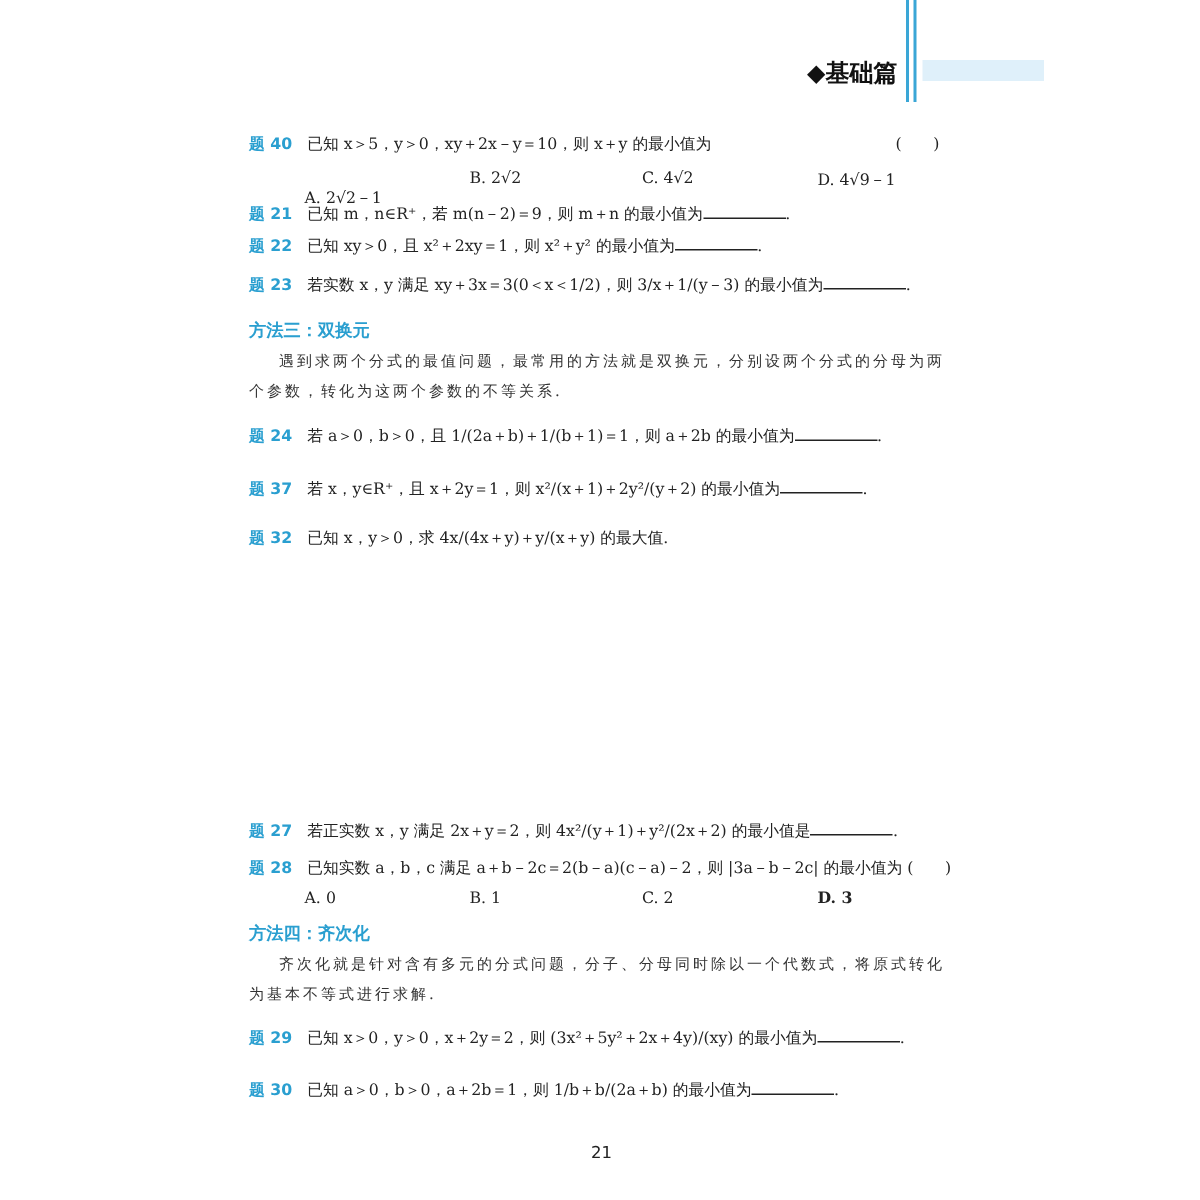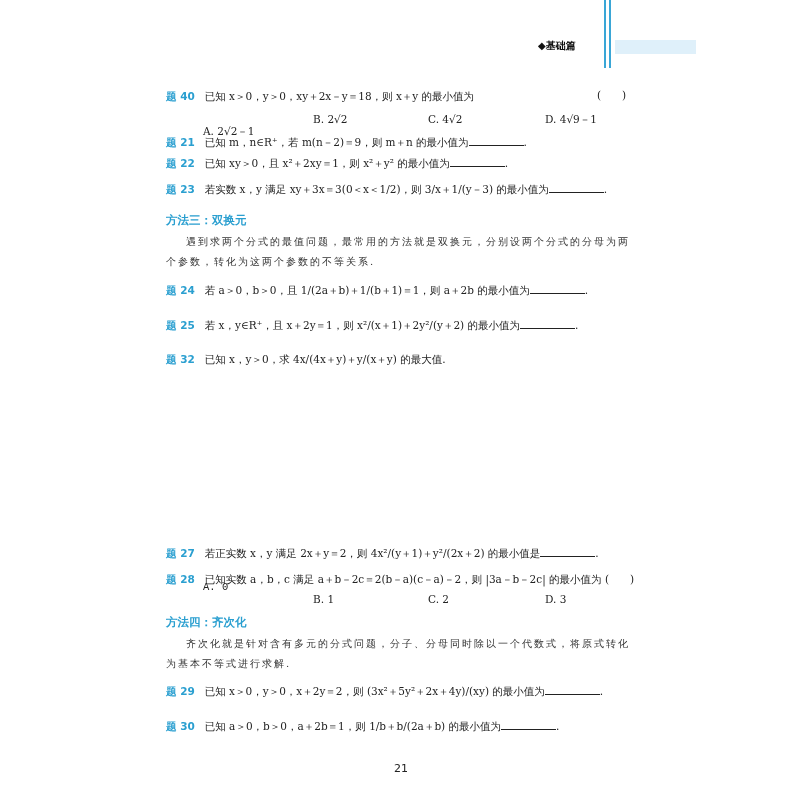--- a/index.html
+++ b/index.html
@@ -1,19 +1,19 @@
 <!DOCTYPE html>
 <html><head>
 <meta charset="utf-8">
 <style>
   html, body { margin:0; padding:0; background:#ffffff; }
   body { width:800px; height:800px; position:relative; overflow:hidden;
          font-family:"DejaVu Serif","Liberation Serif",serif; color:#222; }
   .vbar { position:absolute; top:0; height:68px; width:2px; background:#3aa6d6; }
-  .hdr-label { position:absolute; left:538px; top:39px; font-size:10px; color:#111;
+  .hdr-label { position:absolute; left:538px; top:39px; font-size:16px; color:#111;
                font-family:"DejaVu Sans","Liberation Sans",sans-serif; font-weight:bold; }
   .hdr-band { position:absolute; left:615px; top:40px; width:81px; height:14px; background:#dff0fa; }
   .line { position:absolute; left:166px; font-size:10.5px; white-space:nowrap; line-height:14px; }
   .qn { color:#2a9fd0; font-weight:bold; margin-right:10px;
         font-family:"DejaVu Sans","Liberation Sans",sans-serif; }
   .opt { position:absolute; font-size:10.5px; white-space:nowrap; }
   .sect { position:absolute; left:166px; font-size:11.5px; font-weight:bold; color:#2a9fd0;
           font-family:"DejaVu Sans","Liberation Sans",sans-serif; }
   .para { position:absolute; left:166px; width:470px; font-size:10px; line-height:20px;
           letter-spacing:2px; text-indent:2em; color:#333; }
@@ -24,21 +24,21 @@
 </style>
 </head>
 <body>
 
 <div class="vbar" style="left:604px;"></div>
 <div class="vbar" style="left:609px;"></div>
 <div class="hdr-label">◆基础篇</div>
 <div class="hdr-band"></div>
 
 <div class="line" style="top:89px;">
-  <span class="qn">题 40</span><span>已知 x＞0，y＞0，xy＋2x－y＝18，则 x＋y 的最小值为</span>
+  <span class="qn">题 40</span><span>已知 x＞5，y＞0，xy＋2x－y＝10，则 x＋y 的最小值为</span>
 </div>
 <div class="paren" style="left:597px;top:89px;">(　　)</div>
 <div class="opt" style="left:203px;top:113px;margin-top:12px;">A. 2√2－1</div>
 <div class="opt" style="left:313px;top:113px;">B. 2√2</div>
 <div class="opt" style="left:428px;top:113px;">C. 4√2</div>
 <div class="opt" style="left:545px;top:113px;">D. 4√9－1</div>
 
 <div class="line" style="top:135px;">
   <span class="qn">题 21</span><span>已知 m，n∈R⁺，若 m(n－2)＝9，则 m＋n 的最小值为</span><span class="blank"></span><span>.</span>
 </div>
@@ -52,38 +52,38 @@
 </div>
 
 <div class="sect" style="top:213px;">方法三：双换元</div>
 <div class="para" style="top:232px;">遇到求两个分式的最值问题，最常用的方法就是双换元，分别设两个分式的分母为两个参数，转化为这两个参数的不等关系.</div>
 
 <div class="line" style="top:283px;">
   <span class="qn">题 24</span><span>若 a＞0，b＞0，且 1/(2a＋b)＋1/(b＋1)＝1，则 a＋2b 的最小值为</span><span class="blank"></span><span>.</span>
 </div>
 
 <div class="line" style="top:318px;">
-  <span class="qn">题 25</span><span>若 x，y∈R⁺，且 x＋2y＝1，则 x²/(x＋1)＋2y²/(y＋2) 的最小值为</span><span class="blank"></span><span>.</span>
+  <span class="qn">题 37</span><span>若 x，y∈R⁺，且 x＋2y＝1，则 x²/(x＋1)＋2y²/(y＋2) 的最小值为</span><span class="blank"></span><span>.</span>
 </div>
 
 <div class="line" style="top:352px;">
   <span class="qn">题 32</span><span>已知 x，y＞0，求 4x/(4x＋y)＋y/(x＋y) 的最大值.</span>
 </div>
 
 <div class="line" style="top:546px;">
   <span class="qn">题 27</span><span>若正实数 x，y 满足 2x＋y＝2，则 4x²/(y＋1)＋y²/(2x＋2) 的最小值是</span><span class="blank"></span><span>.</span>
 </div>
 
 <div class="line" style="top:572px;">
   <span class="qn">题 28</span><span>已知实数 a，b，c 满足 a＋b－2c＝2(b－a)(c－a)－2，则 |3a－b－2c| 的最小值为 (　　)</span>
 </div>
-<div class="opt" style="left:203px;top:581px;font-family:Liberation Mono, monospace;">A. 0</div>
+<div class="opt" style="left:203px;top:593px;">A. 0</div>
 <div class="opt" style="left:313px;top:593px;">B. 1</div>
 <div class="opt" style="left:428px;top:593px;">C. 2</div>
-<div class="opt" style="left:545px;top:593px;">D. 3</div>
+<div class="opt" style="left:545px;top:593px;font-weight:bold;">D. 3</div>
 
 <div class="sect" style="top:615px;">方法四：齐次化</div>
 <div class="para" style="top:634px;">齐次化就是针对含有多元的分式问题，分子、分母同时除以一个代数式，将原式转化为基本不等式进行求解.</div>
 
 <div class="line" style="top:684px;">
   <span class="qn">题 29</span><span>已知 x＞0，y＞0，x＋2y＝2，则 (3x²＋5y²＋2x＋4y)/(xy) 的最小值为</span><span class="blank"></span><span>.</span>
 </div>
 
 <div class="line" style="top:719px;">
   <span class="qn">题 30</span><span>已知 a＞0，b＞0，a＋2b＝1，则 1/b＋b/(2a＋b) 的最小值为</span><span class="blank"></span><span>.</span>

